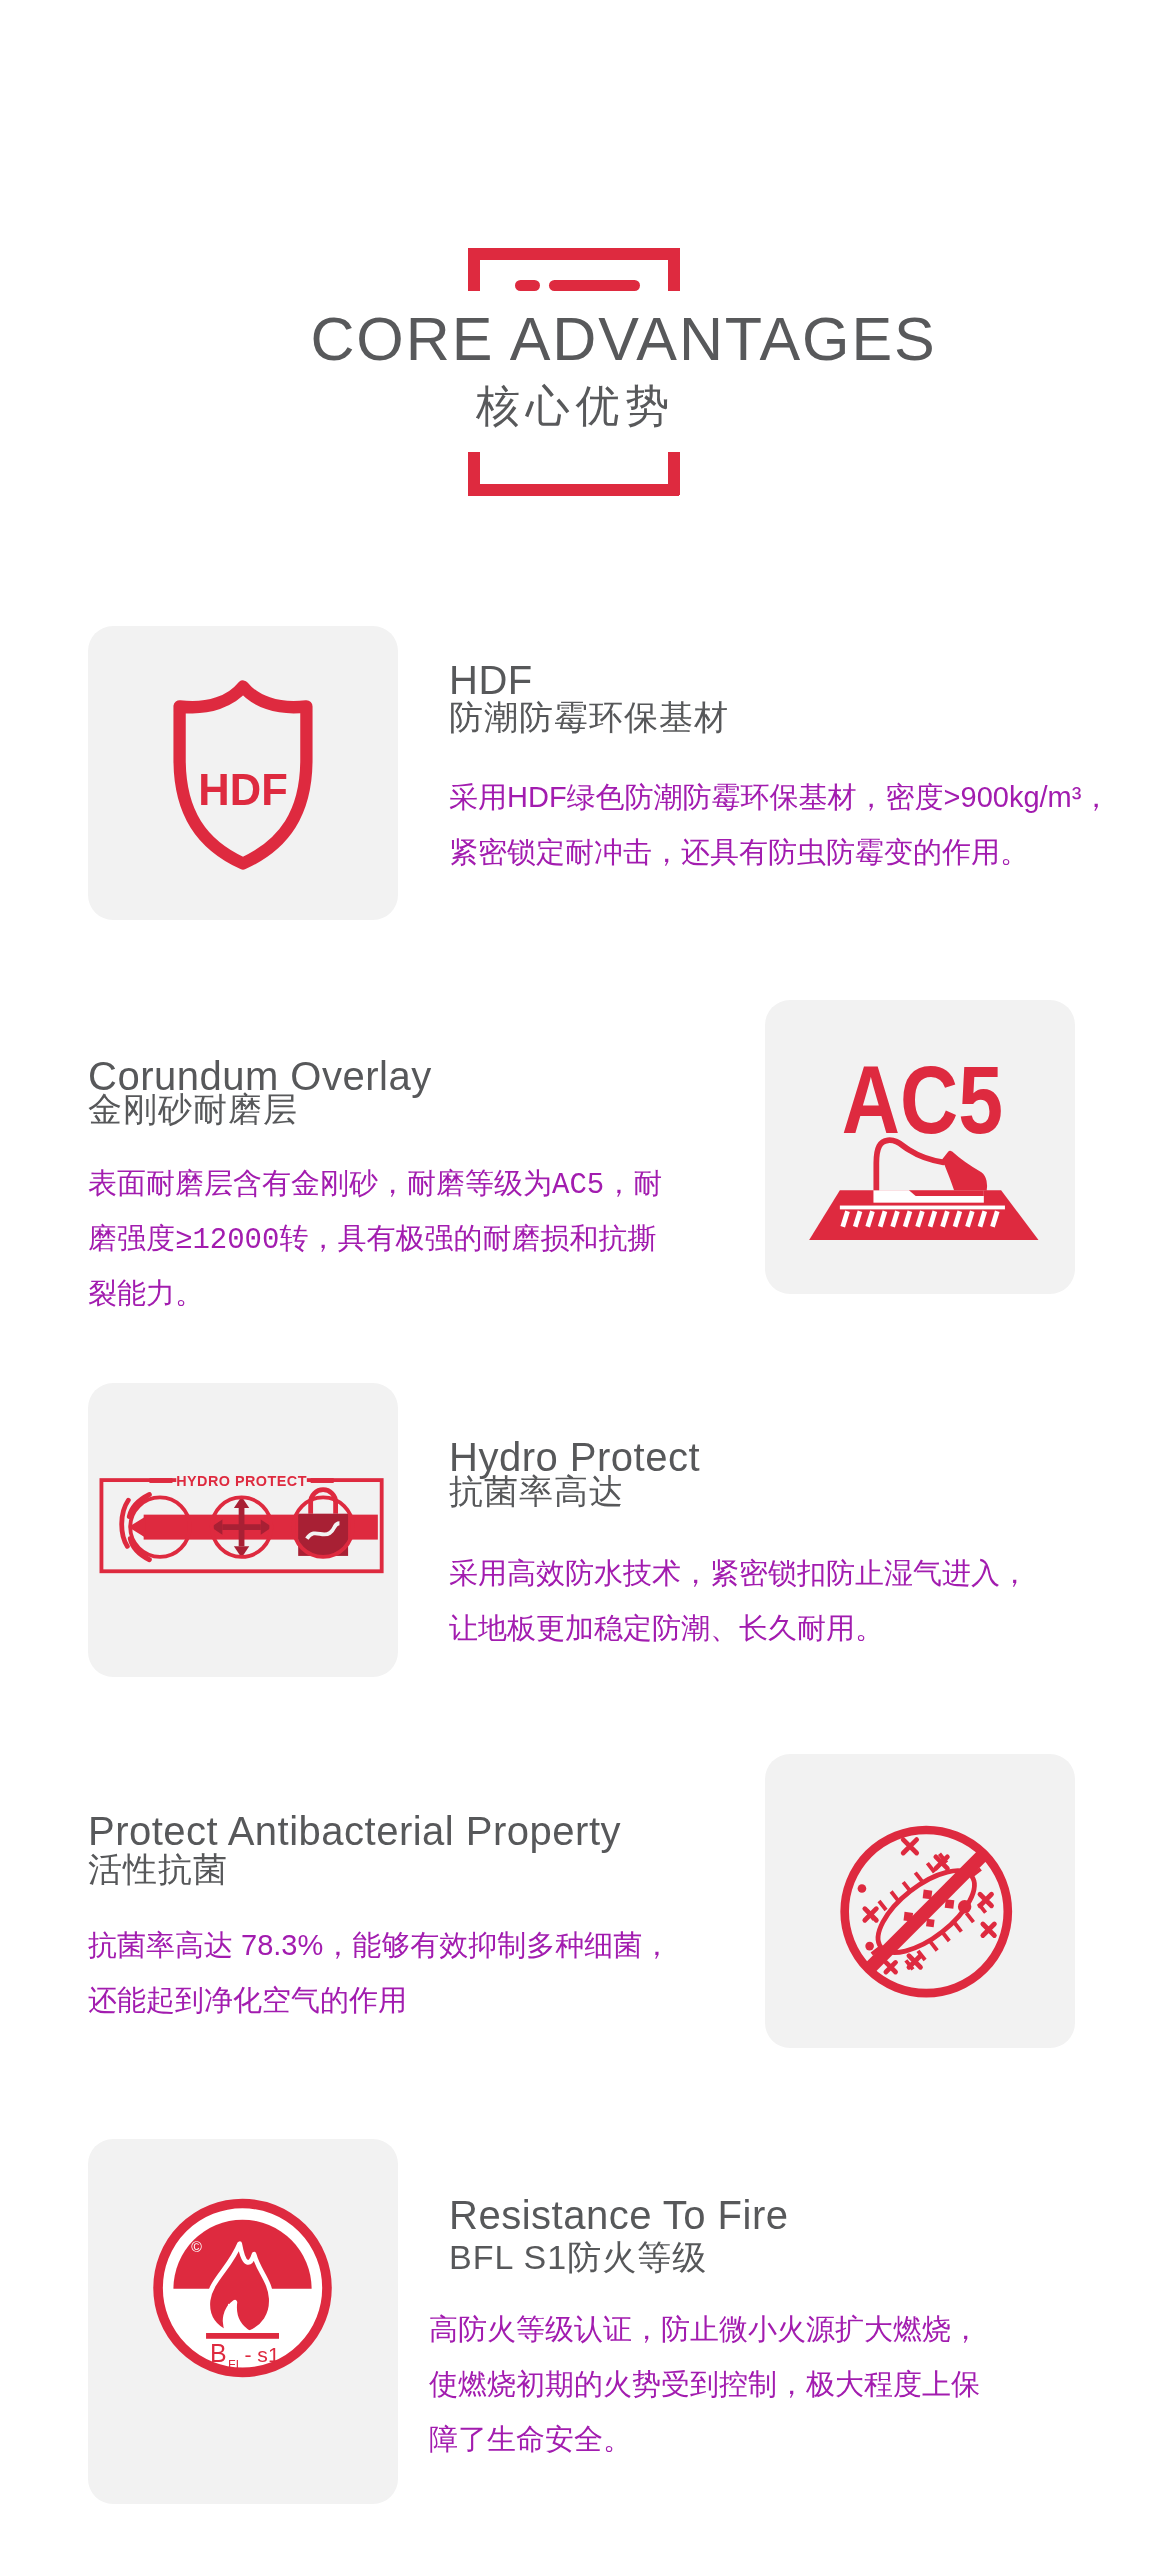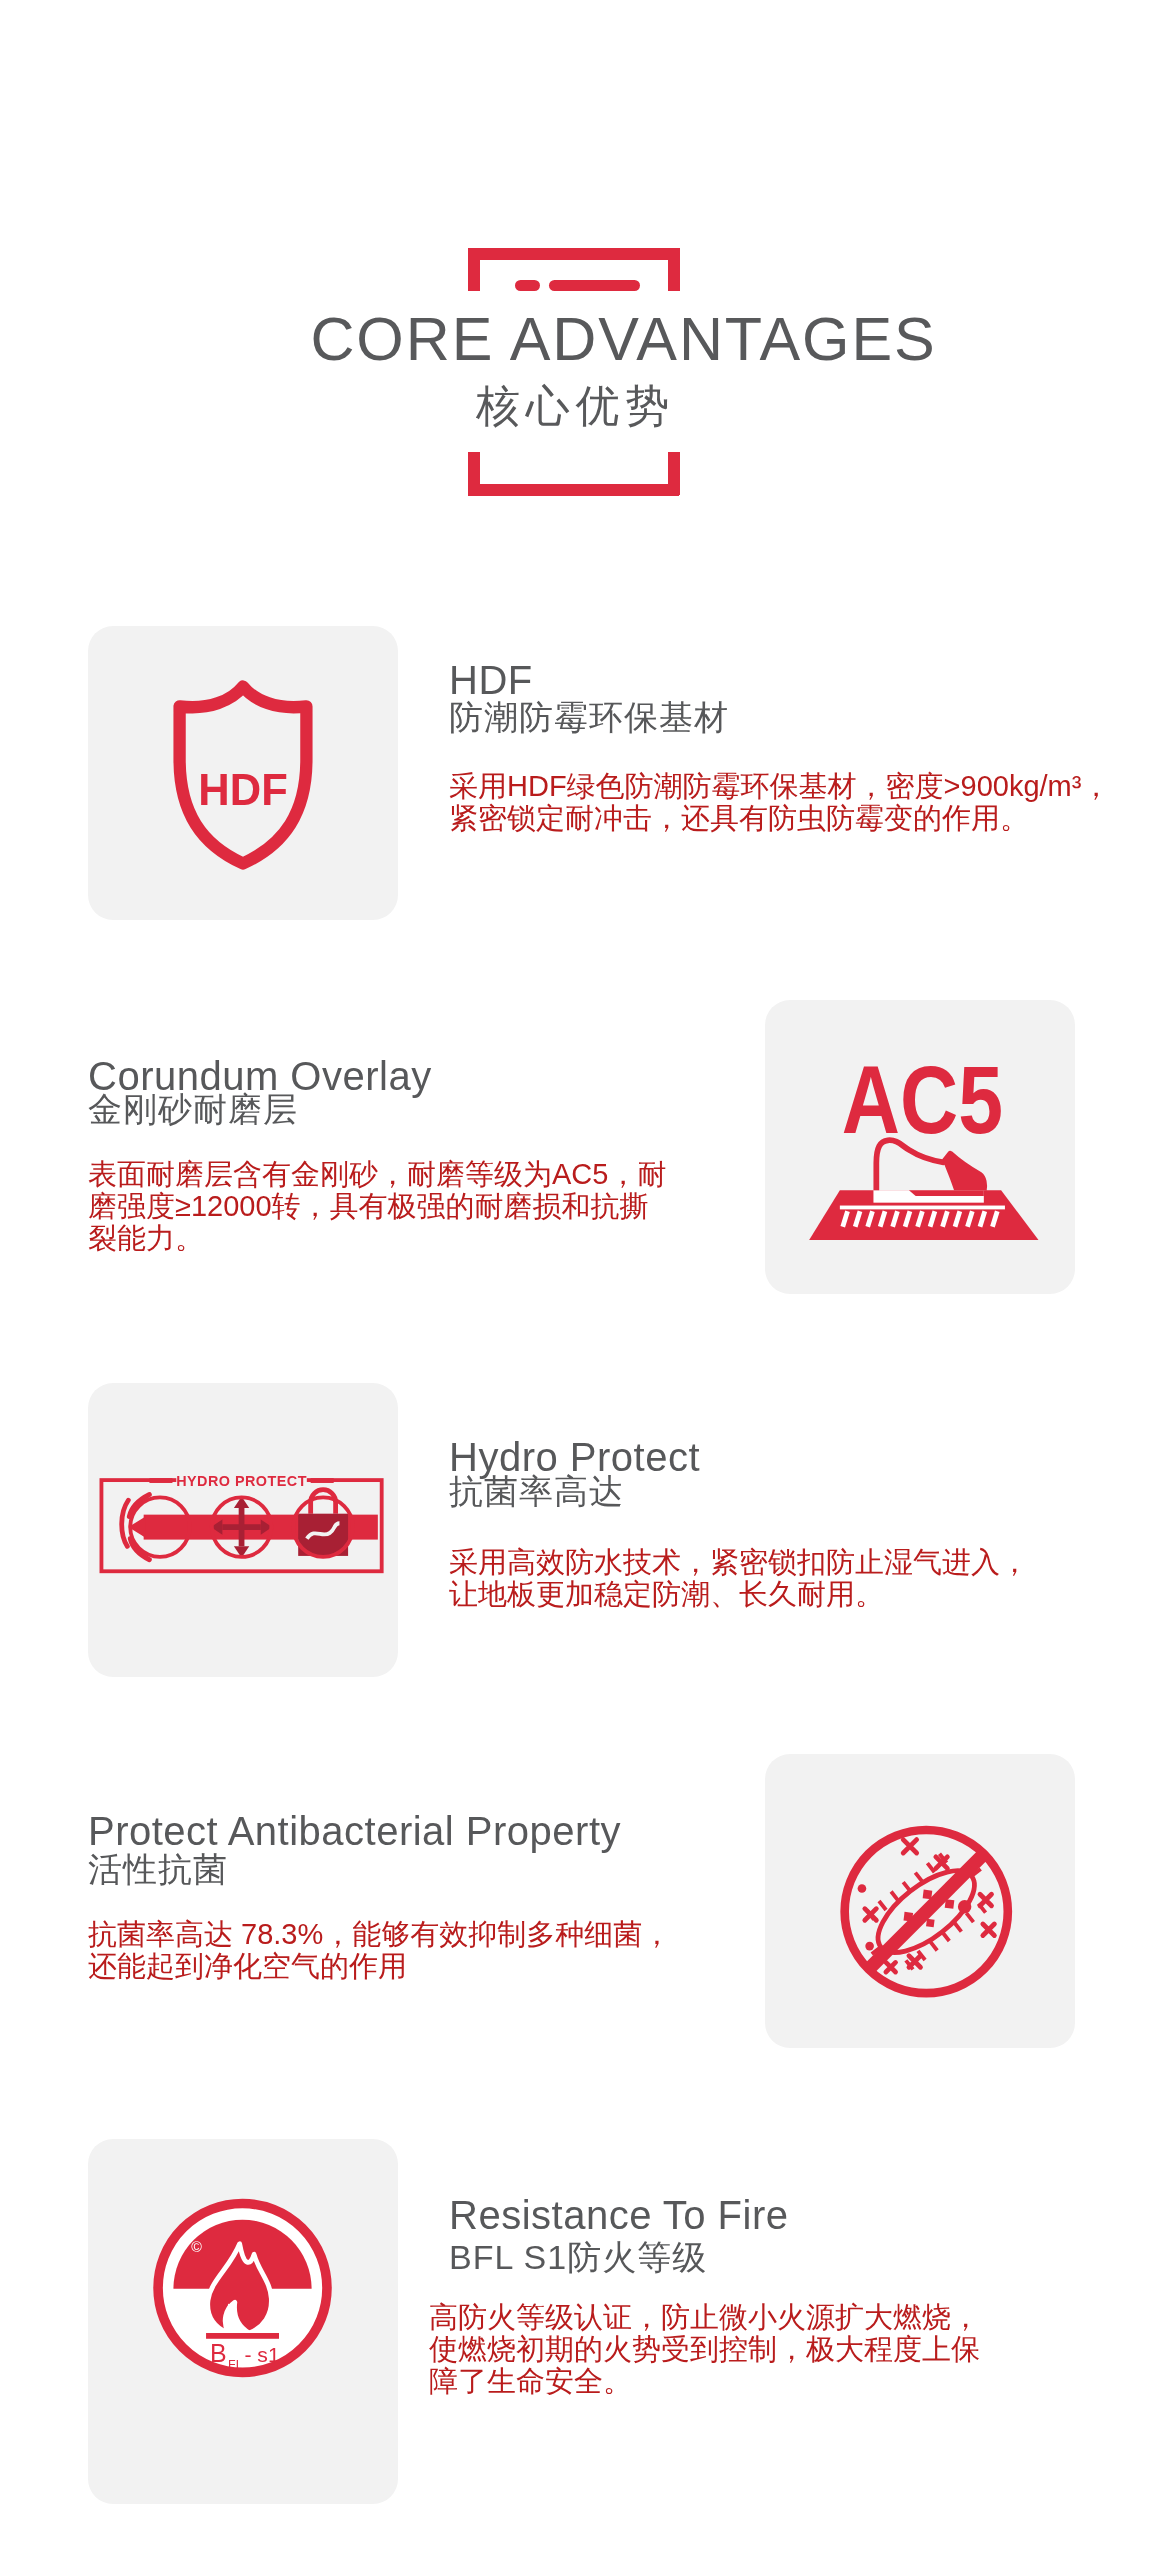--- a/index.html
+++ b/index.html
@@ -12,21 +12,21 @@
         font-weight:300;color:#58595B;letter-spacing:1.9px;line-height:1;}
   .h-cn{position:absolute;left:0;width:1151px;text-align:center;font-size:44px;
         color:#58595B;letter-spacing:5.8px;line-height:1;}
   
   .icon-box{position:absolute;background:#F2F2F2;border-radius:25px;}
   .icon-box svg{position:absolute;}
   .t-en{position:absolute;font-size:40px;font-weight:400;color:#57585A;
         letter-spacing:0.5px;line-height:1;margin:0;white-space:nowrap;}
   .t-cn{position:absolute;font-size:34px;font-weight:400;color:#57585A;
         letter-spacing:1px;line-height:1;margin:0;white-space:nowrap;}
-  .body-txt{position:absolute;font-size:29px;color:#b91c1c;line-height:32px;
+  .body-txt{position:absolute;font-size:29px;color:#a21caf;line-height:55px;
         margin:0;white-space:pre-line;}
 </style>
 </head>
 <body>
 
 <div class="page">
 
   <header>
     <div class="rbar" style="left:468px;top:248px;width:211px;height:11.5px;"></div>
     <div class="rbar" style="left:468px;top:248px;width:11.5px;height:43px;"></div>
@@ -49,21 +49,21 @@
     </div>
     <h3 class="t-en" style="left:449px;top:660px;">HDF</h3>
     <h4 class="t-cn" style="left:449px;top:700px;">防潮防霉环保基材</h4>
     <p class="body-txt" style="left:449px;top:770px;width:700px;">采用HDF绿色防潮防霉环保基材，密度&gt;900kg/m³，
 紧密锁定耐冲击，还具有防虫防霉变的作用。</p>
   </section>
 
   <section>
     <h3 class="t-en" style="left:88px;top:1056px;">Corundum Overlay</h3>
     <h4 class="t-cn" style="left:88px;top:1092px;">金刚砂耐磨层</h4>
-    <p class="body-txt" style="left:88px;top:1158px;width:652px;">表面耐磨层含有金刚砂，耐磨等级为AC5，耐
+    <p class="body-txt" style="left:88px;top:1158px;width:652px;font-family:Liberation Mono, monospace;">表面耐磨层含有金刚砂，耐磨等级为AC5，耐
 磨强度≥12000转，具有极强的耐磨损和抗撕
 裂能力。</p>
     <div class="icon-box" style="left:765px;top:1000px;width:310px;height:294px;">
       <svg style="left:0;top:0;" width="310" height="294" viewBox="0 0 323 306">
         <text transform="translate(164 138) scale(0.84 1)" text-anchor="middle" font-size="100" font-weight="bold" fill="#DE2A3F">AC5</text>
         <polygon points="78,198 246,198 285,250 46,250" fill="#DE2A3F"></polygon>
         <rect x="113" y="198" width="115" height="13" fill="#ffffff"></rect>
         <polygon points="150,198 228,198 228,204 157,204" fill="#DE2A3F"></polygon>
         <path d="M116 198 V170 C116 153 120 147 128 146 C137 145 142 151 150 156 C161 163 173 167 186 169 L193 160 C205 171 217 178 224 182 C228 185 229 192 228 198" fill="none" stroke="#DE2A3F" stroke-width="6" stroke-linejoin="round"></path>
         <path d="M186 169 L193 160 C205 171 217 178 224 182 C228 185 229 192 228 198 L197 198 C193 186 189 177 186 169 Z" fill="#DE2A3F"></path>

